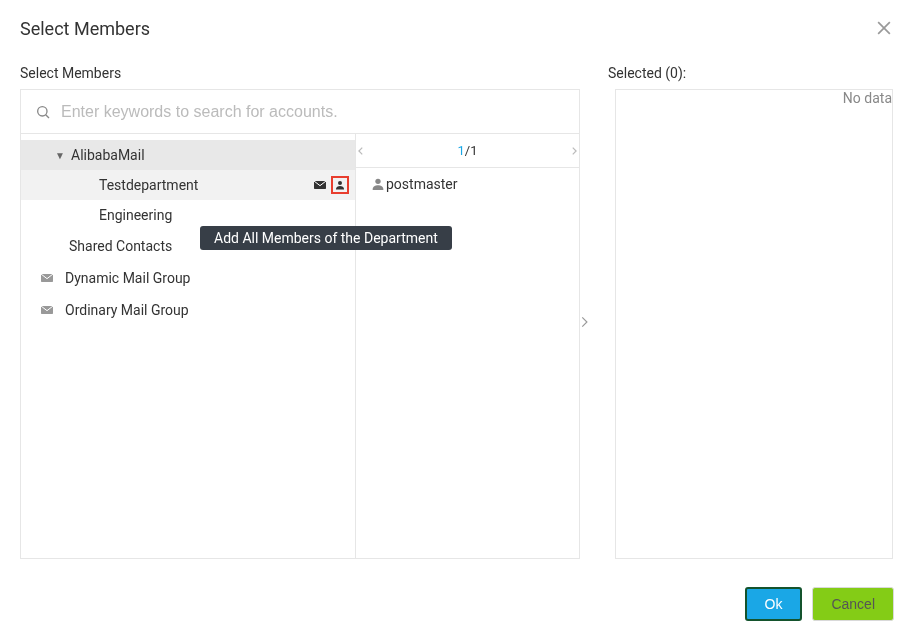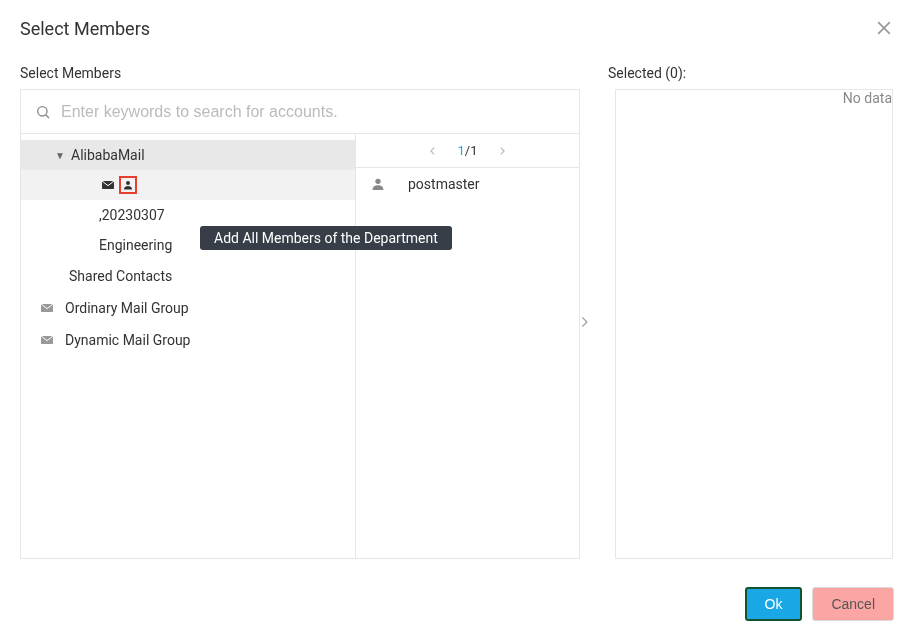--- a/index.html
+++ b/index.html
@@ -82,36 +82,36 @@
   }
   .members-col {
     flex: 1;
     display: flex;
     flex-direction: column;
   }
   .pager {
     height: 34px;
     display: flex;
     align-items: center;
-    justify-content: center;
+    justify-content: space-between;
     gap: 20px;
     border-bottom: 1px solid #e6e6e6;
   }
   .pager-arrow {
     color: #bbb;
     cursor: pointer;
     font-size: 14px;
   }
   .pager-num { color: #333; font-size: 13px;}
   .pager-cur { color: #1aa7e6; }
   .member-row {
     display: flex;
     align-items: center;
     padding: 8px 14px;
-    gap: 22px;
+    gap: 0;
     cursor: pointer;
   }
   .person-icon {
     width: 16px; height: 16px;
     color: #888;
     flex-shrink:0;
   }
   .tree-item {
     display: flex;
     align-items: center;
@@ -198,21 +198,21 @@
     border-radius: 3px;
     font-size: 14px;
     cursor:pointer;
   }
   .btn-primary {
     background: #1aa7e6;
     color: #fff;
     border: 2px solid #14532d;
   }
   .btn-secondary {
-    background: #fca5a5;
+    background: #84cc16;
     color: #555;
     border: 1px solid #d9d9d9;
   }
 </style>
 </head>
 <body>
 
 <div class="header">
   <div class="title">Select Members</div>
   <div class="close">
@@ -241,66 +241,64 @@
     </div>
     <div class="left-body">
       <div class="tree-col">
 
         <div class="tree-item root">
           <span class="tree-caret">▼</span>
           <span class="tree-label">AlibabaMail</span>
         </div>
 
         <div class="tree-item selected indent-2">
+          <span class="tree-label">Testdepartment</span>
           <span class="tree-icons">
             <span class="env-icon">
               <svg viewBox="0 0 24 24" width="16" height="16" fill="#333">
                   <rect x="3" y="6" width="18" height="12" rx="1" fill="#333"></rect>
                   <polyline points="3,6 12,13 21,6" fill="none" stroke="#fff" stroke-width="1.5"></polyline>
                 </svg>
             </span>
             <span class="addall-icon">
               <svg viewBox="0 0 24 24" width="12" height="12" fill="#333">
                   <circle cx="12" cy="8" r="4"></circle>
                   <path d="M4 20c0-4 4-6 8-6s8 2 8 6v1H4z"></path>
                 </svg>
             </span>
           </span>
         </div>
 
-        <div class="tree-item indent-2">
-          <span class="tree-label">,20230307</span>
-        </div>
 
         <div class="tree-item indent-2">
           <span class="tree-label">Engineering</span>
         </div>
 
         <div class="shared-row">
           <span>Shared Contacts</span>
         </div>
 
         <div class="group-row">
           <span class="mail-ico">
             <svg viewBox="0 0 24 24" width="16" height="16" fill="#999">
                 <rect x="3" y="6" width="18" height="12" rx="1"></rect>
                 <polyline points="3,6 12,13 21,6" fill="none" stroke="#fff" stroke-width="1.5"></polyline>
               </svg>
           </span>
-          <span>Ordinary Mail Group</span>
+          <span>Dynamic Mail Group</span>
         </div>
 
         <div class="group-row">
           <span class="mail-ico">
             <svg viewBox="0 0 24 24" width="16" height="16" fill="#999">
                 <rect x="3" y="6" width="18" height="12" rx="1"></rect>
                 <polyline points="3,6 12,13 21,6" fill="none" stroke="#fff" stroke-width="1.5"></polyline>
               </svg>
           </span>
-          <span>Dynamic Mail Group</span>
+          <span>Ordinary Mail Group</span>
         </div>
 
       </div>
 
       <div class="members-col">
         <div class="pager">
           <span class="pager-arrow">
             <svg width="10" height="10" viewBox="0 0 24 24" fill="none" stroke="currentColor" stroke-width="3">
                 <polyline points="15,4 7,12 15,20"></polyline>
               </svg>

